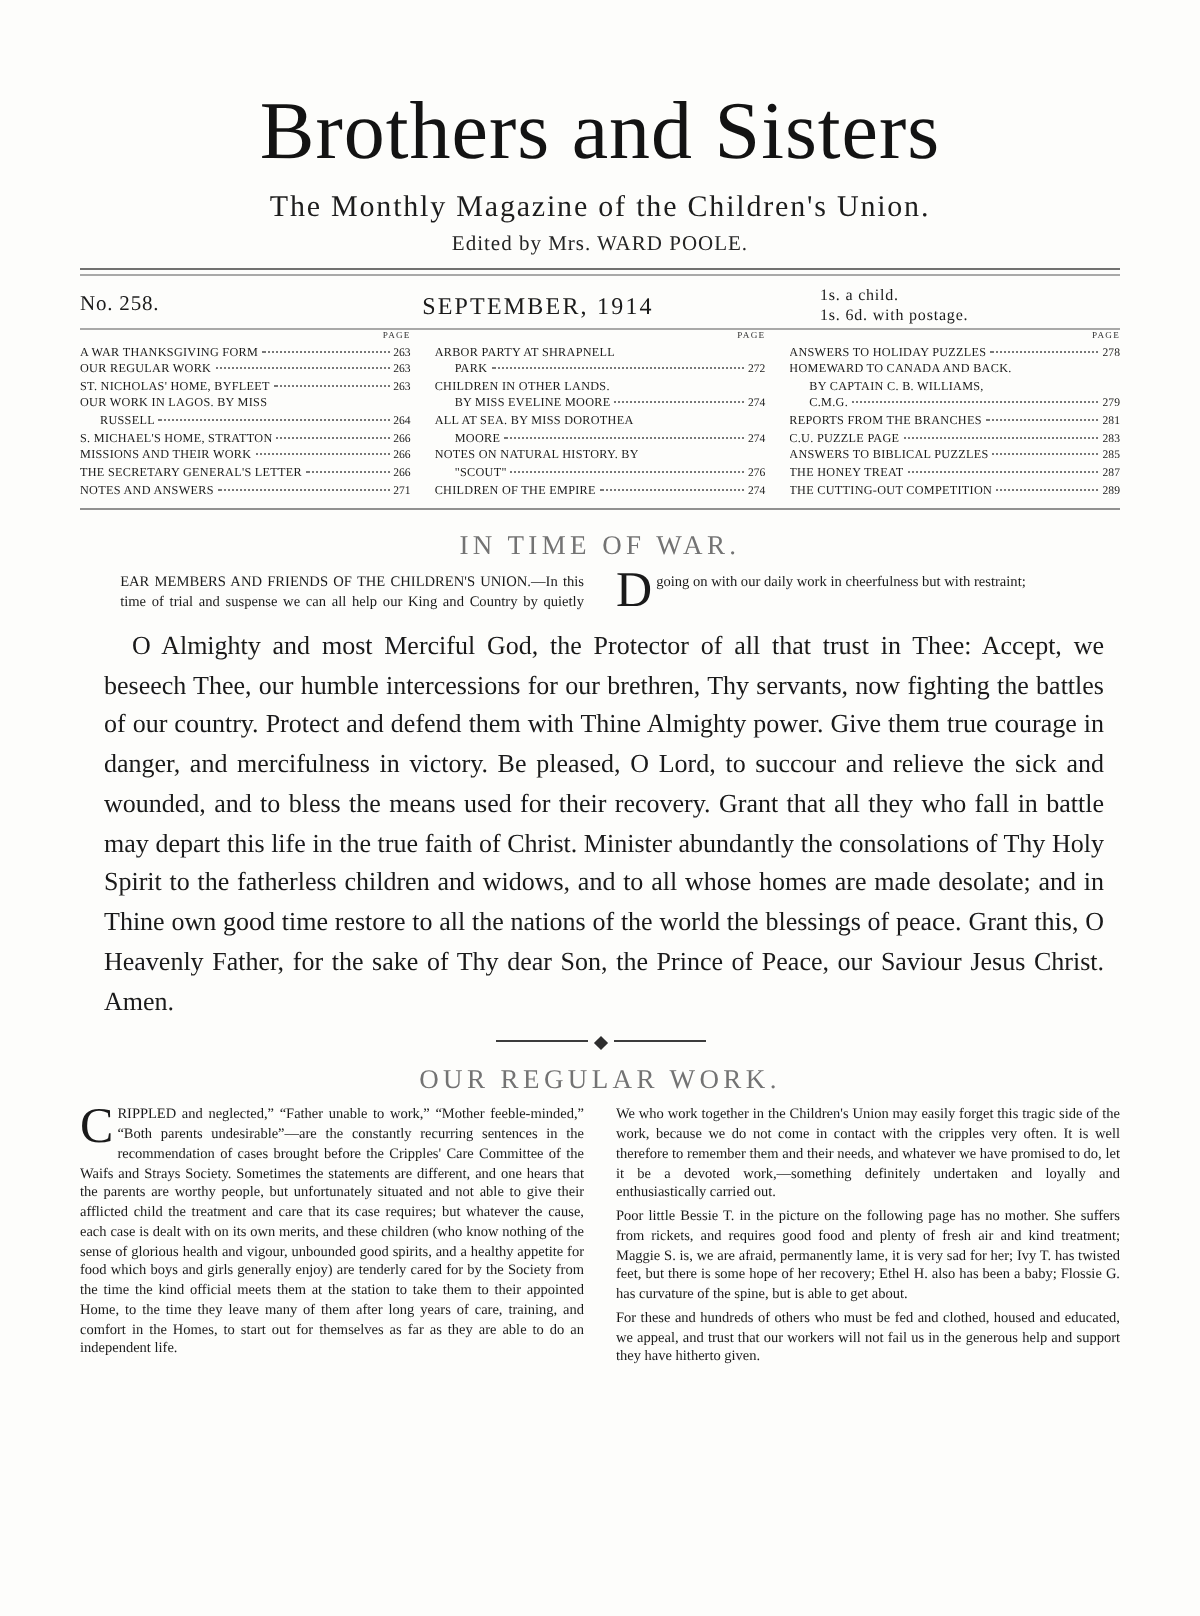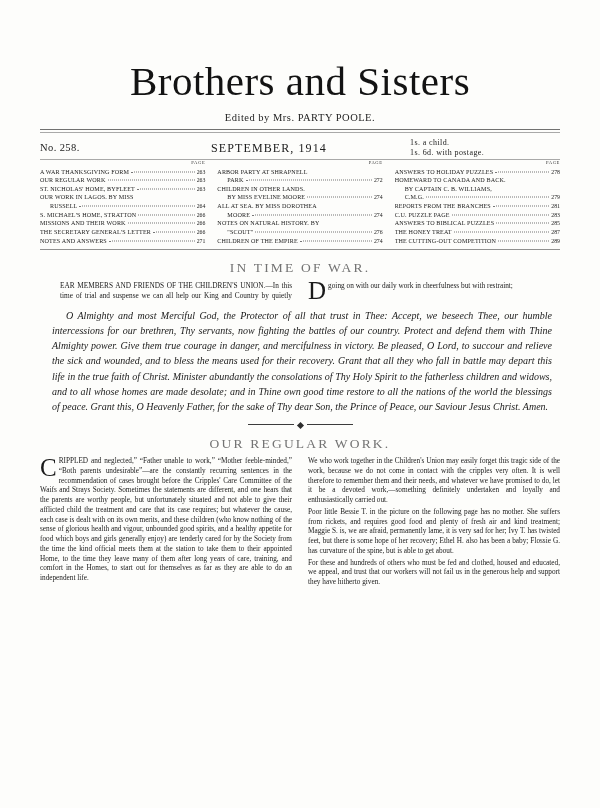--- a/index.html
+++ b/index.html
@@ -18,21 +18,21 @@
     position: relative;
     width: 600px;
     height: 808px;
     background: #fdfdfb;
     padding: 0;
     box-sizing: border-box;
   }
   .sheet {
     position: absolute;
     left: 40px;
-    top: 60px;
+    top: 44px;
     width: 520px;
   }
 
   
   .masthead-title {
     text-align: center;
     font-family: "Liberation Serif", "DejaVu Serif", serif;
     font-size: 41px;
     line-height: 1.05;
     letter-spacing: 0.5px;
@@ -151,22 +151,21 @@
   }
   .cols2 p { margin: 0 0 2px 0; }
   .dropcap::first-letter {
     float: left;
     font-size: 25px;
     line-height: 0.80;
     padding: 1px 2px 0 0;
     font-weight: 400;
   }
   .prayer {
-    font-style: italic;
-    font-size: 10px;
+    font-size: 13px;
     line-height: 1.52;
     text-align: justify;
     margin: 7px 8px 0 12px;
     text-indent: 14px;
   }
   .divider-orn {
     text-align: center;
     margin: 7px 0 6px 0;
     font-size: 8px;
     letter-spacing: 1px;
@@ -192,21 +191,22 @@
   .section2 .cols2 { font-size: 7.25px; line-height: 1.345; }
 </style>
 </head>
 <body>
 
 <div class="page">
   <div class="sheet">
 
     <div>
       <div class="masthead-title">Brothers and Sisters</div>
-      <div class="masthead-editor">Edited by Mrs. PARTY POOLE.</div>
+      <div class="masthead-sub">The Monthly Magazine of the Children's Union.</div>
+      <div class="masthead-editor">Edited by Mrs. WARD POOLE.</div>
       <hr class="rule-double">
       <hr class="rule-thin">
       <div class="issue-bar">
         <div class="issue-no">No. 258.</div>
         <div class="issue-date">SEPTEMBER, 1914</div>
         <div class="issue-price">
           <div>1s. a child.</div>
           <div>1s. 6d. with postage.</div>
         </div>
       </div>

